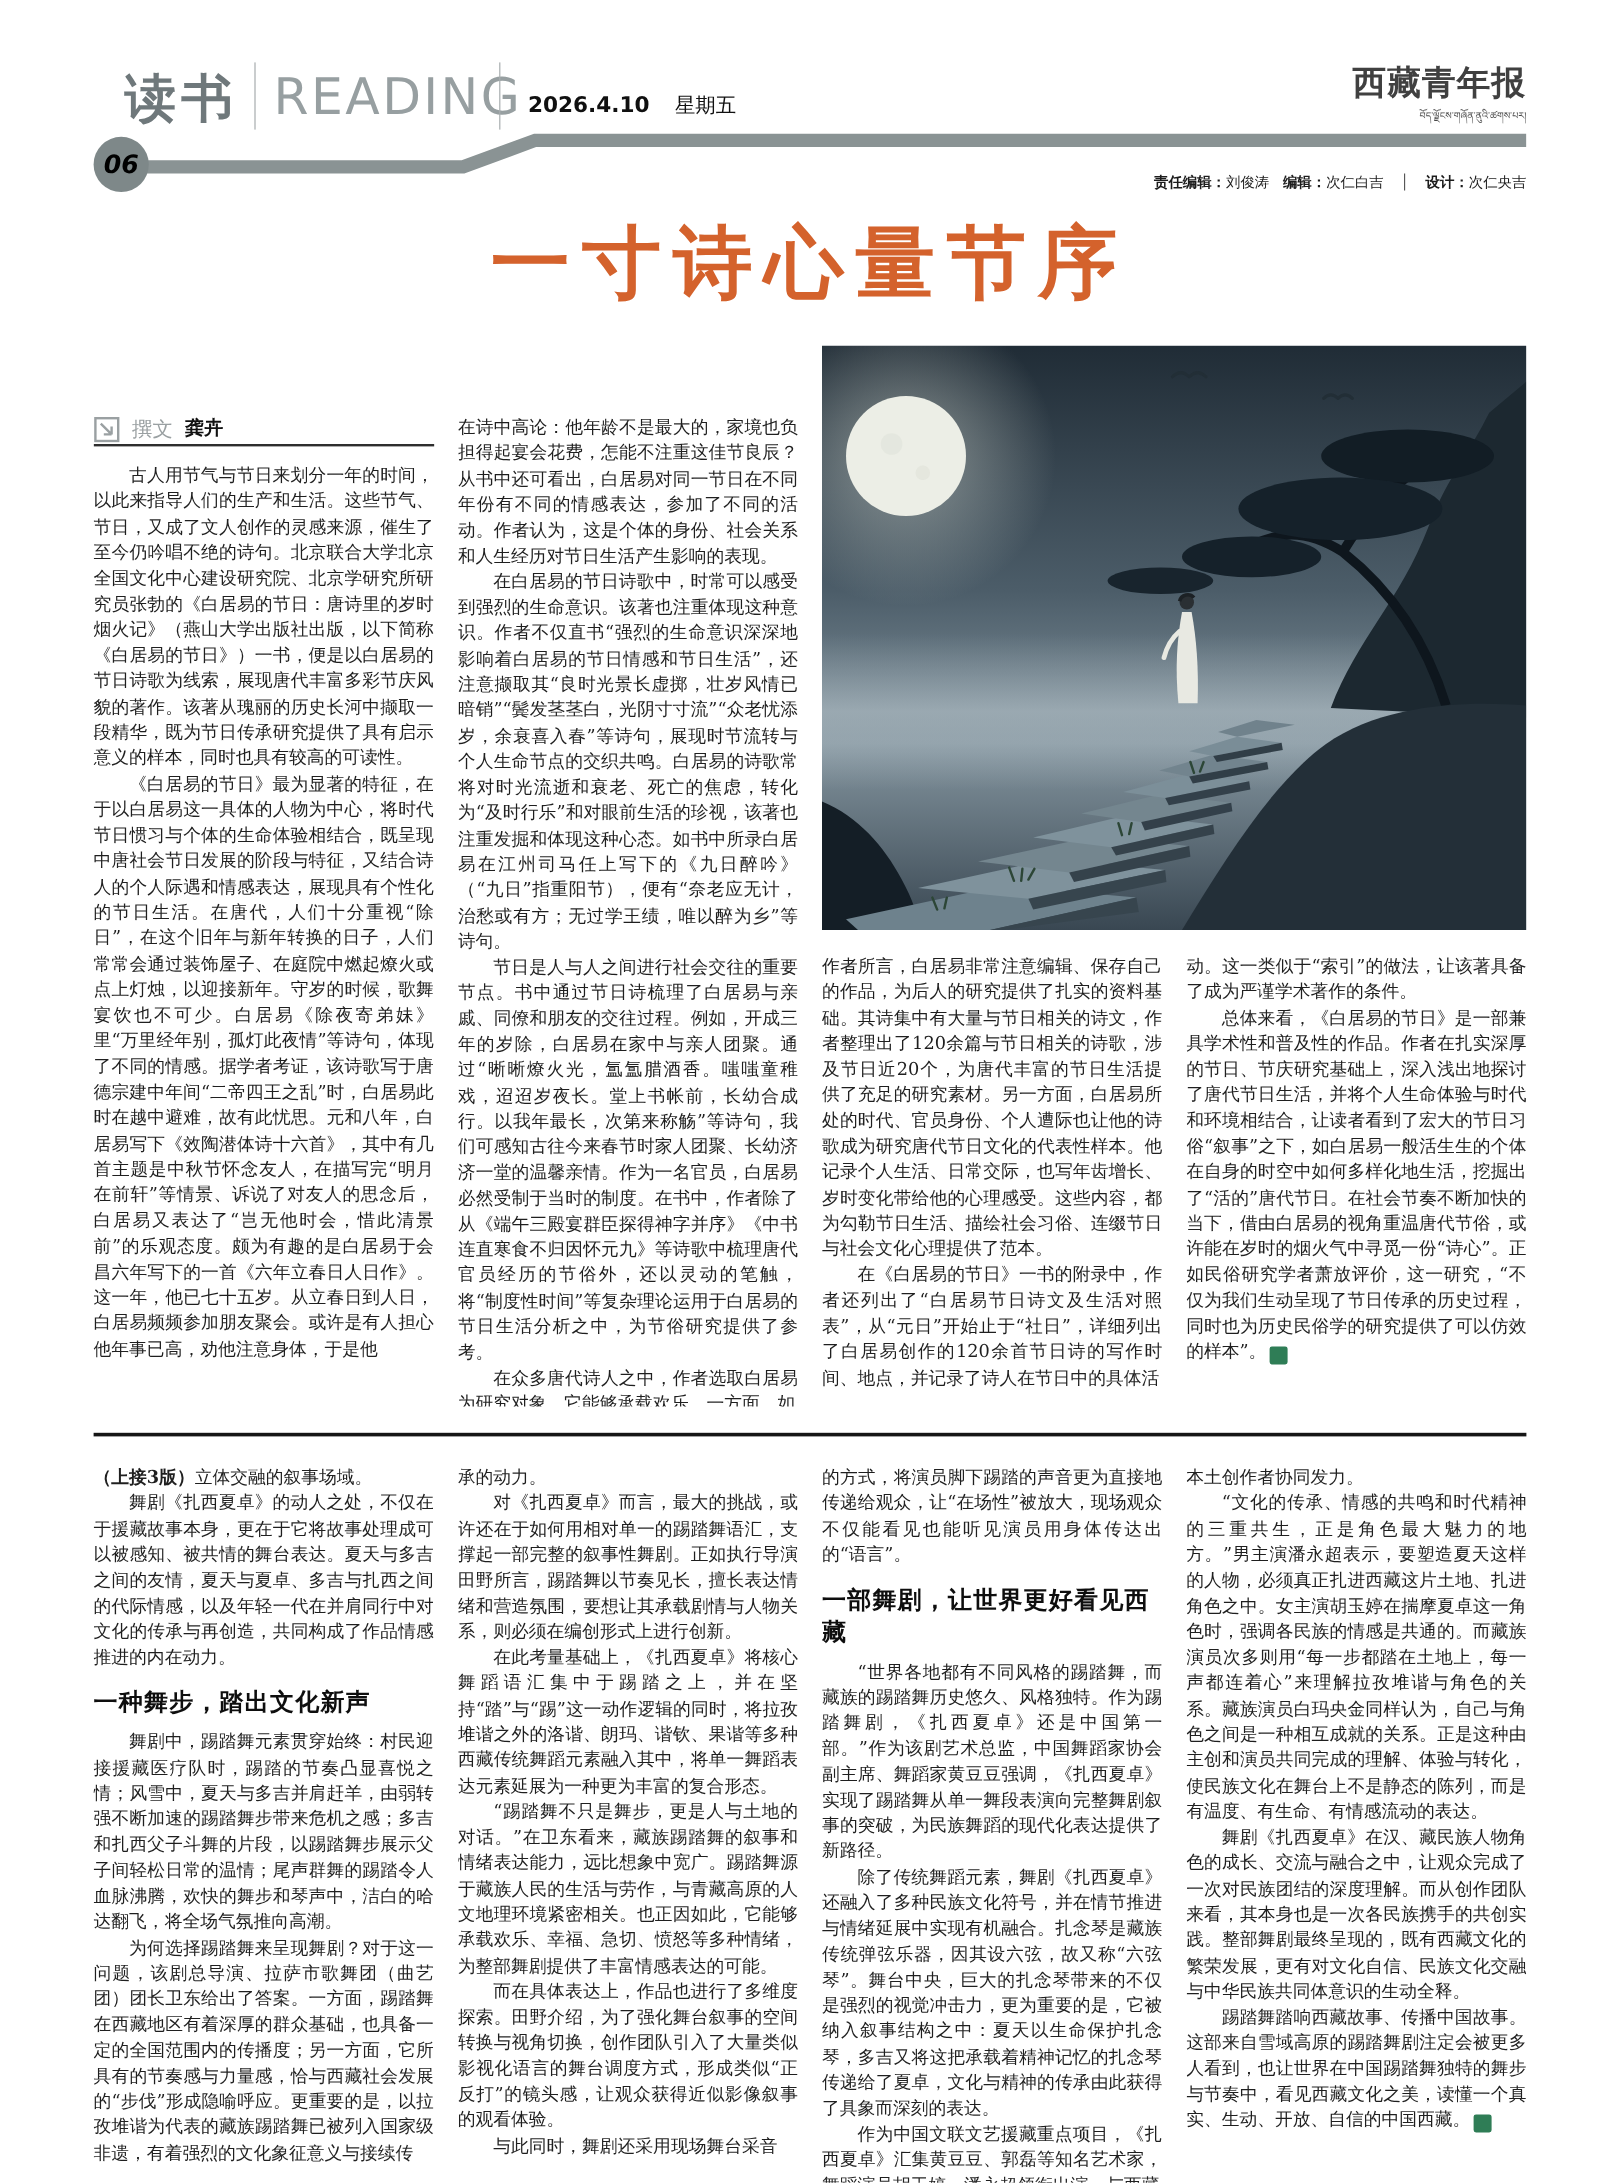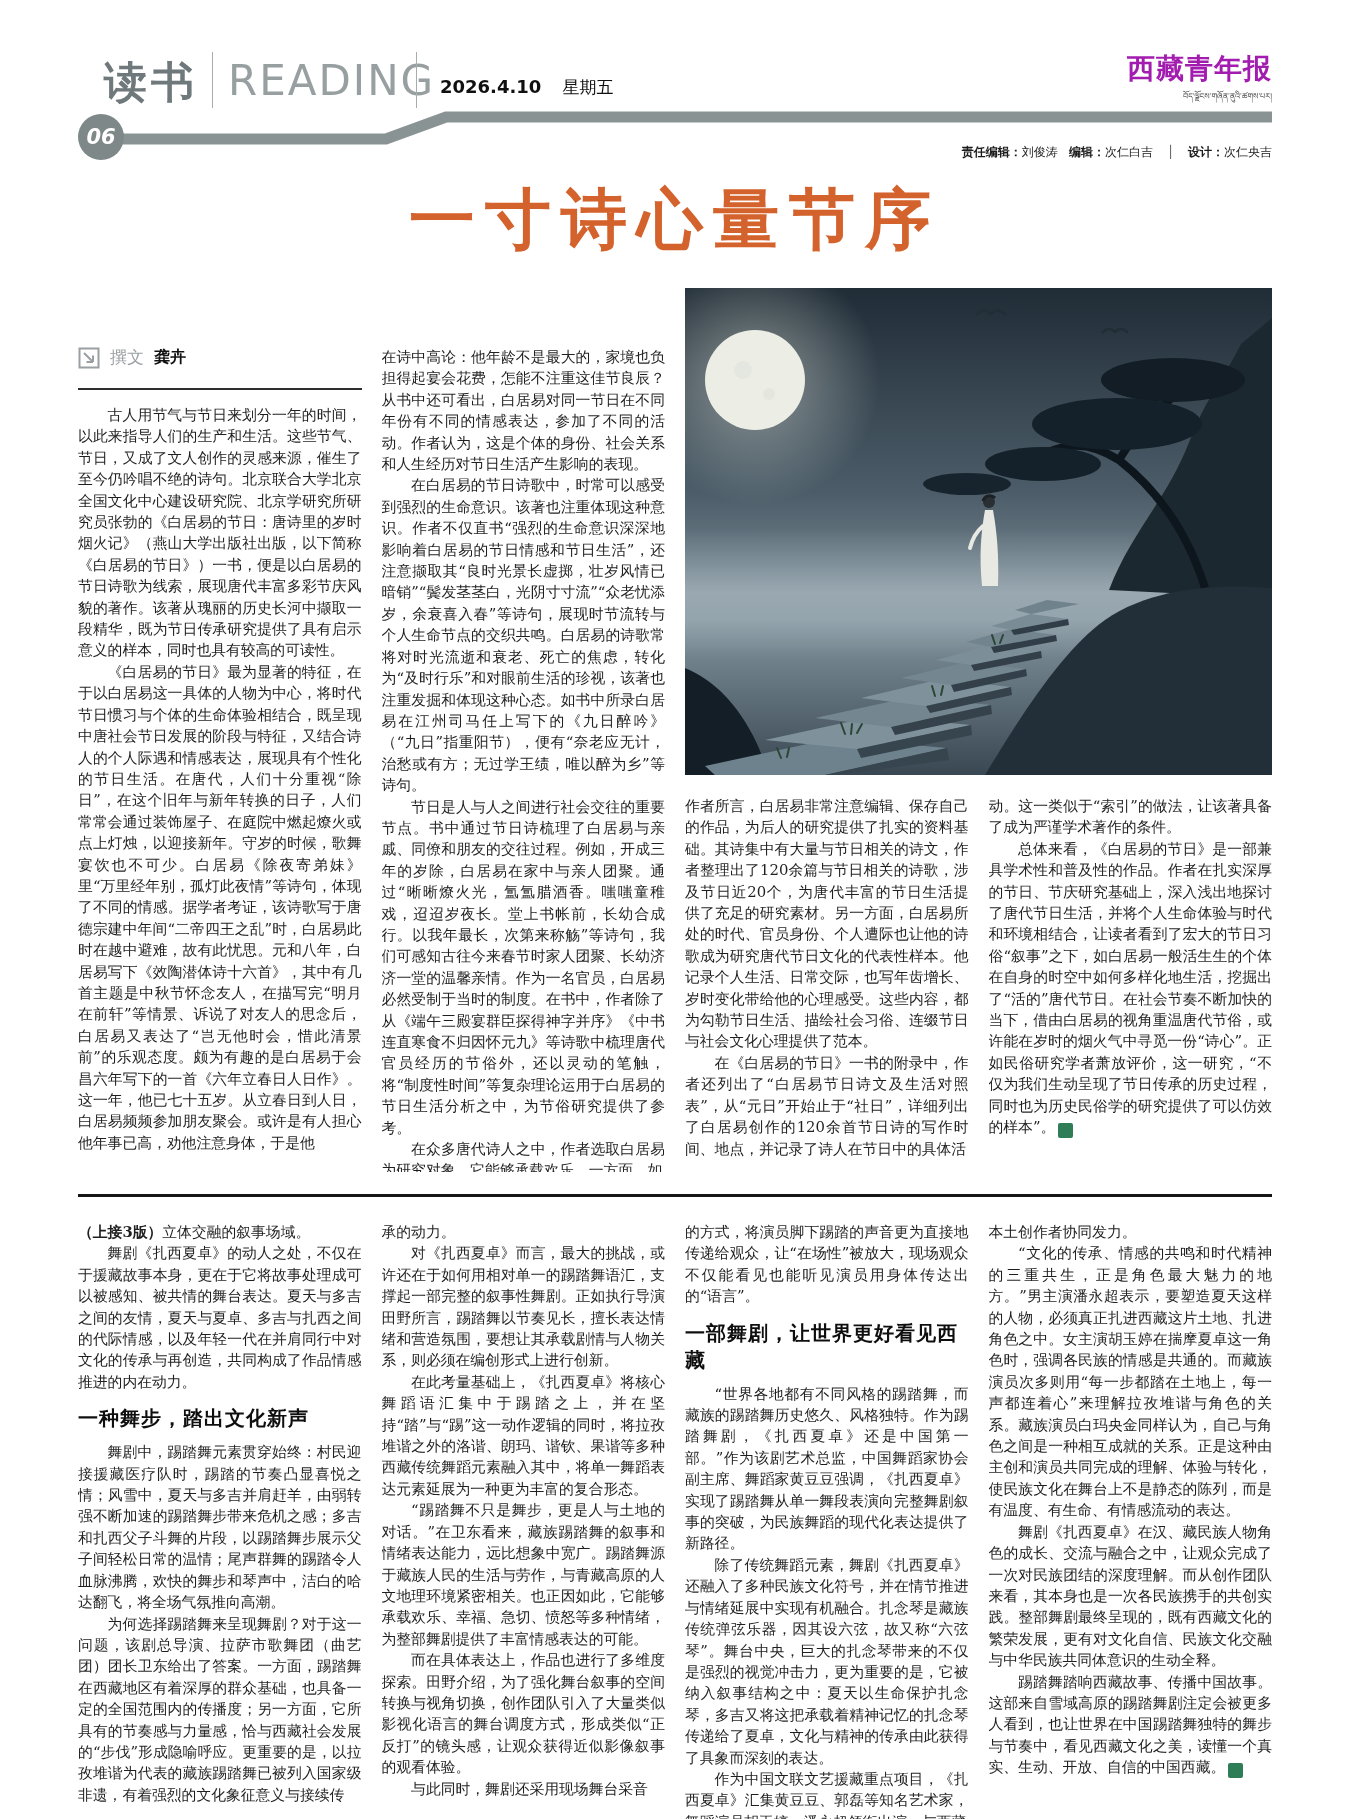--- a/index.html
+++ b/index.html
@@ -15,37 +15,37 @@
   .masthead-row { position:relative; height:170px; }
   .dushu { position:absolute; left:26px; top:54px; font-family:"DejaVu Sans","Liberation Sans",sans-serif; font-size:43px; font-weight:600; color:#6f787b; letter-spacing:4px; }
   .vr { position:absolute; width:1px; background:#a7adaf; }
   .vr1 { left:134px; top:52px; height:56px; }
   .vr2 { left:338px; top:52px; height:56px; }
   .reading { position:absolute; left:150px; top:56px; font-family:"DejaVu Sans","Liberation Sans",sans-serif; font-size:42px; font-weight:400; color:#979fa1; letter-spacing:2px; }
   .datewrap { position:absolute; left:362px; top:76px; font-family:"DejaVu Sans","Liberation Sans",sans-serif; white-space:nowrap; }
   .date { font-size:18px; font-weight:bold; color:#101010; }
   .weekday { font-size:17px; color:#101010; margin-left:16px; }
   .masthead { position:absolute; right:0; top:50px; text-align:right; }
-  .masthead-title { font-size:28px; font-weight:bold; letter-spacing:1px; color:#a21caf; }
+  .masthead-title { font-size:28px; font-weight:bold; letter-spacing:1px; color:#404040; }
   .masthead-tibetan { font-size:8px; color:#444; margin-top:4px; line-height:10px; }
-  .pagenum { position:absolute; left:0; top:114px; width:46px; height:46px; border-radius:50%; background:#7e8889; color:#ffffff; display:flex; align-items:center; justify-content:center; font-family:"DejaVu Sans",sans-serif; font-size:21px; font-weight:bold; font-style:italic; z-index:2; }
+  .pagenum { position:absolute; left:0; top:114px; width:46px; height:46px; border-radius:50%; background:#7e8889; color:#000000; display:flex; align-items:center; justify-content:center; font-family:"DejaVu Sans",sans-serif; font-size:21px; font-weight:bold; font-style:italic; z-index:2; }
   .headerbar { position:absolute; left:20px; top:0; width:1174px; height:170px; }
   .credits { position:absolute; right:0; top:144px; font-family:"DejaVu Sans","Liberation Sans",sans-serif; font-size:12px; color:#1c1c1c; white-space:nowrap; }
   .credits b { font-weight:bold; }
   .credits .sep { margin:0 10px; color:#555; }
 
   
   .headline { margin:4px 0 0; text-align:center; font-family:"DejaVu Sans","Liberation Sans",sans-serif; font-size:66px; font-weight:900; color:#d4622c; letter-spacing:10px; line-height:92px; }
 
   
   .top-article { position:relative; margin-top:22px; height:884px; overflow:hidden; display:grid; grid-template-columns:repeat(4,1fr); column-gap:20px; }
   .photo-wrap { position:absolute; top:0; left:607px; width:587px; height:487px; overflow:hidden; background:#2c3a44; }
   .tcol { overflow:hidden; }
   .tcol.offset { padding-top:507px; }
-  .byline-row { margin-top:58px; display:flex; align-items:center; gap:10px; padding-bottom:19px; border-bottom:2px solid #2e2e2e; margin-bottom:14px; }
+  .byline-row { margin-top:58px; display:flex; align-items:center; gap:10px; padding-bottom:1px; border-bottom:2px solid #2e2e2e; margin-bottom:14px; }
   .byline-label { color:#9aa0a2; font-size:17px; font-family:"DejaVu Sans",sans-serif; }
   .byline-author { font-size:16px; font-weight:bold; color:#111; font-family:"DejaVu Sans",sans-serif; }
   p.body { font-size:14.8px; line-height:21.4px; text-align:justify; margin:0; color:#1f1f1f; }
   p.ind { text-indent:2em; }
   .end-mark { display:inline-block; width:15px; height:15px; background:#2f7d56; color:#fff; font-size:11px; line-height:15px; text-align:center; font-family:"DejaVu Sans",sans-serif; vertical-align:-2px; margin-left:3px; border-radius:2px; }
 
   
   .section-divider { border:none; border-top:3px solid #161616; margin:22px 0 0; }
   .bottom-article { margin-top:24px; height:602px; overflow:hidden; display:grid; grid-template-columns:repeat(4,1fr); column-gap:20px; }
   .bcol { overflow:hidden; }

